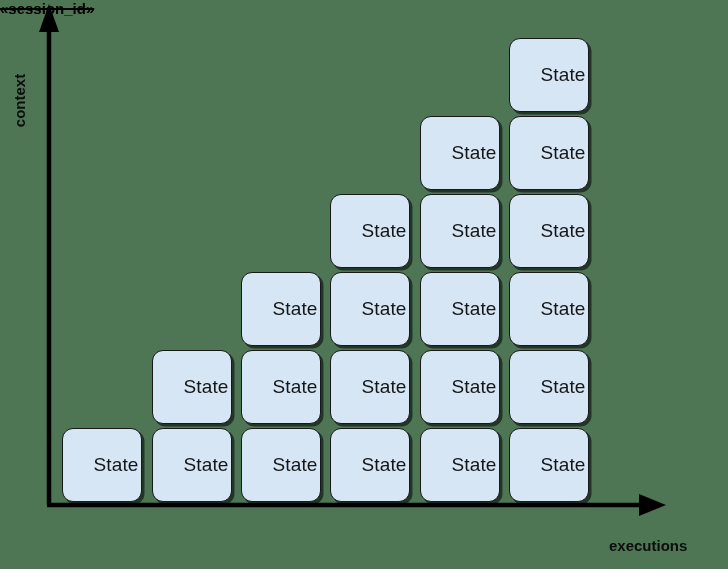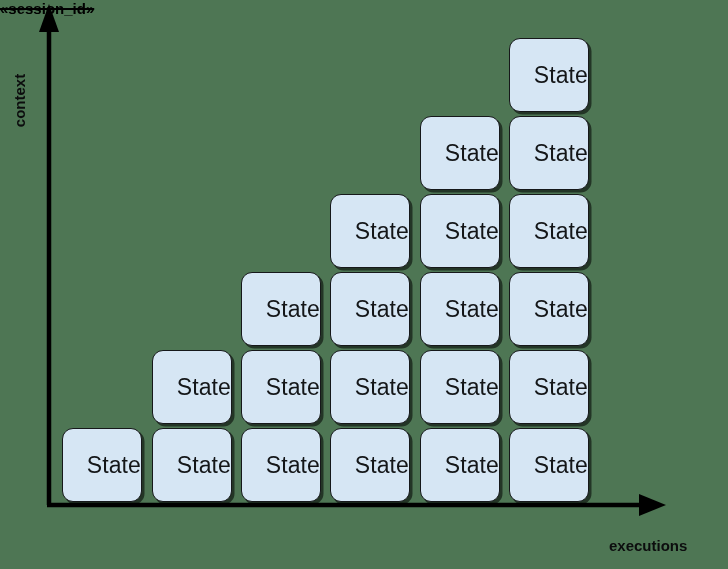--- a/index.html
+++ b/index.html
@@ -24,22 +24,22 @@
   .state-box {
     position: absolute;
     width: 80px;
     height: 74px;
     box-sizing: border-box;
     background: #d6e6f4;
     border: 1.4px solid #16181a;
     border-radius: 11px;
     display: flex;
     align-items: center;
-    justify-content: flex-end;
-    font-size: 23px;
+    justify-content: center;
+    font-size: 19px;
     color: #141618;
     letter-spacing: 0.1px;
     box-shadow: 2.5px 2.5px 0.5px rgba(0,0,0,0.55);
     padding-left: 28px;
   }
   .axis-label {
     position: absolute;
     font-size: 15px;
     font-weight: bold;
     color: #0c0d0e;

